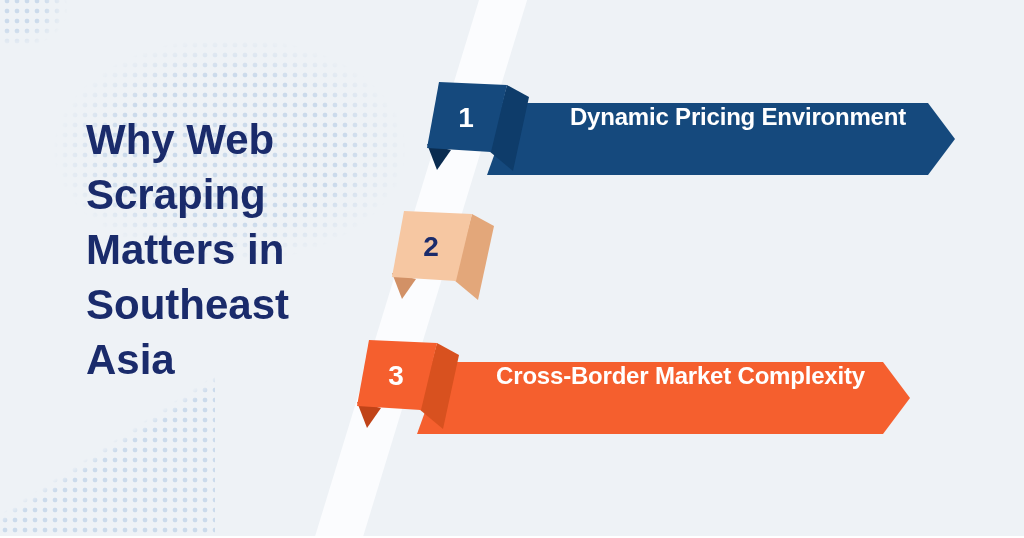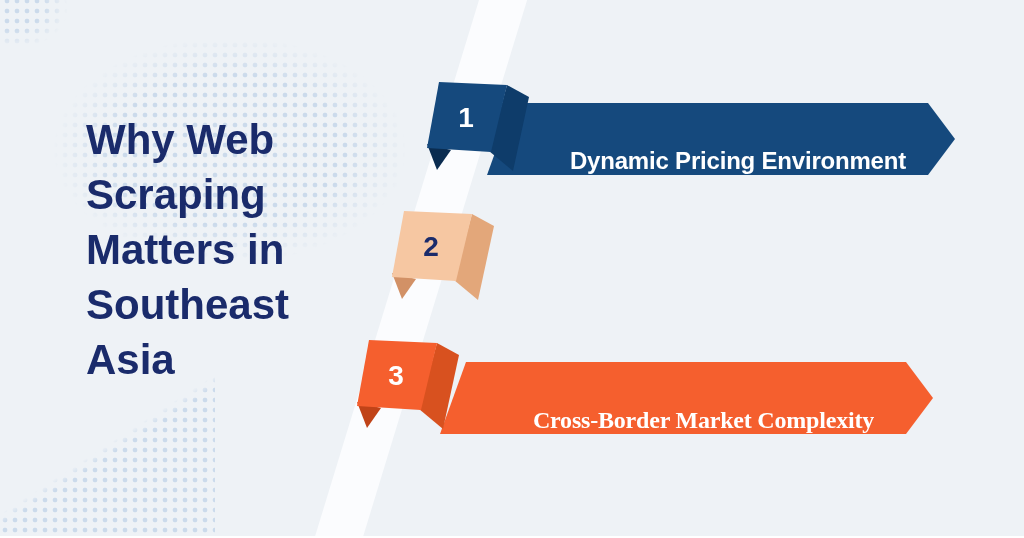--- a/index.html
+++ b/index.html
@@ -44,32 +44,32 @@
     font-size:42px;line-height:55px;font-weight:700;
     letter-spacing:0;
     color:var(--title,#1A2B6B);
   }
   
   .item{position:absolute;left:0;top:0;width:100%;height:100%;}
   .banner{
     position:absolute;height:72px;
     background:var(--banner);
     clip-path:polygon(26px 0, calc(100% - 27px) 0, 100% 50%, calc(100% - 27px) 100%, 0 100%);
-    display:flex;align-items:flex-end;justify-content:center;
+    display:flex;align-items:flex-start;justify-content:center;
     z-index:2;
   }
   .banner-label{
     font-size:24px;font-weight:700;letter-spacing:-0.2px;
     color:var(--label);
     padding-left:34px;
     white-space:nowrap;
   }
   .item-0 .banner{left:487px;top:103px;width:468px;}
   .item-1 .banner{left:452px;top:233px;width:480px;}
-  .item-2 .banner{left:440px;top:362px;width:493px;font-family:Liberation Serif, serif;}
+  .item-2 .banner{left:417px;top:362px;width:493px;}
   .tab{position:absolute;width:125px;height:100px;z-index:3;}
   .item-0 .tab{left:415px;top:78px;}
   .item-1 .tab{left:380px;top:207px;}
   .item-2 .tab{left:345px;top:336px;}
   .tab-side{
     position:absolute;inset:0;
     background:var(--side);
     clip-path:polygon(92px 7px, 114px 19px, 98px 93px, 74px 73px);
   }
   .tab-fold{

